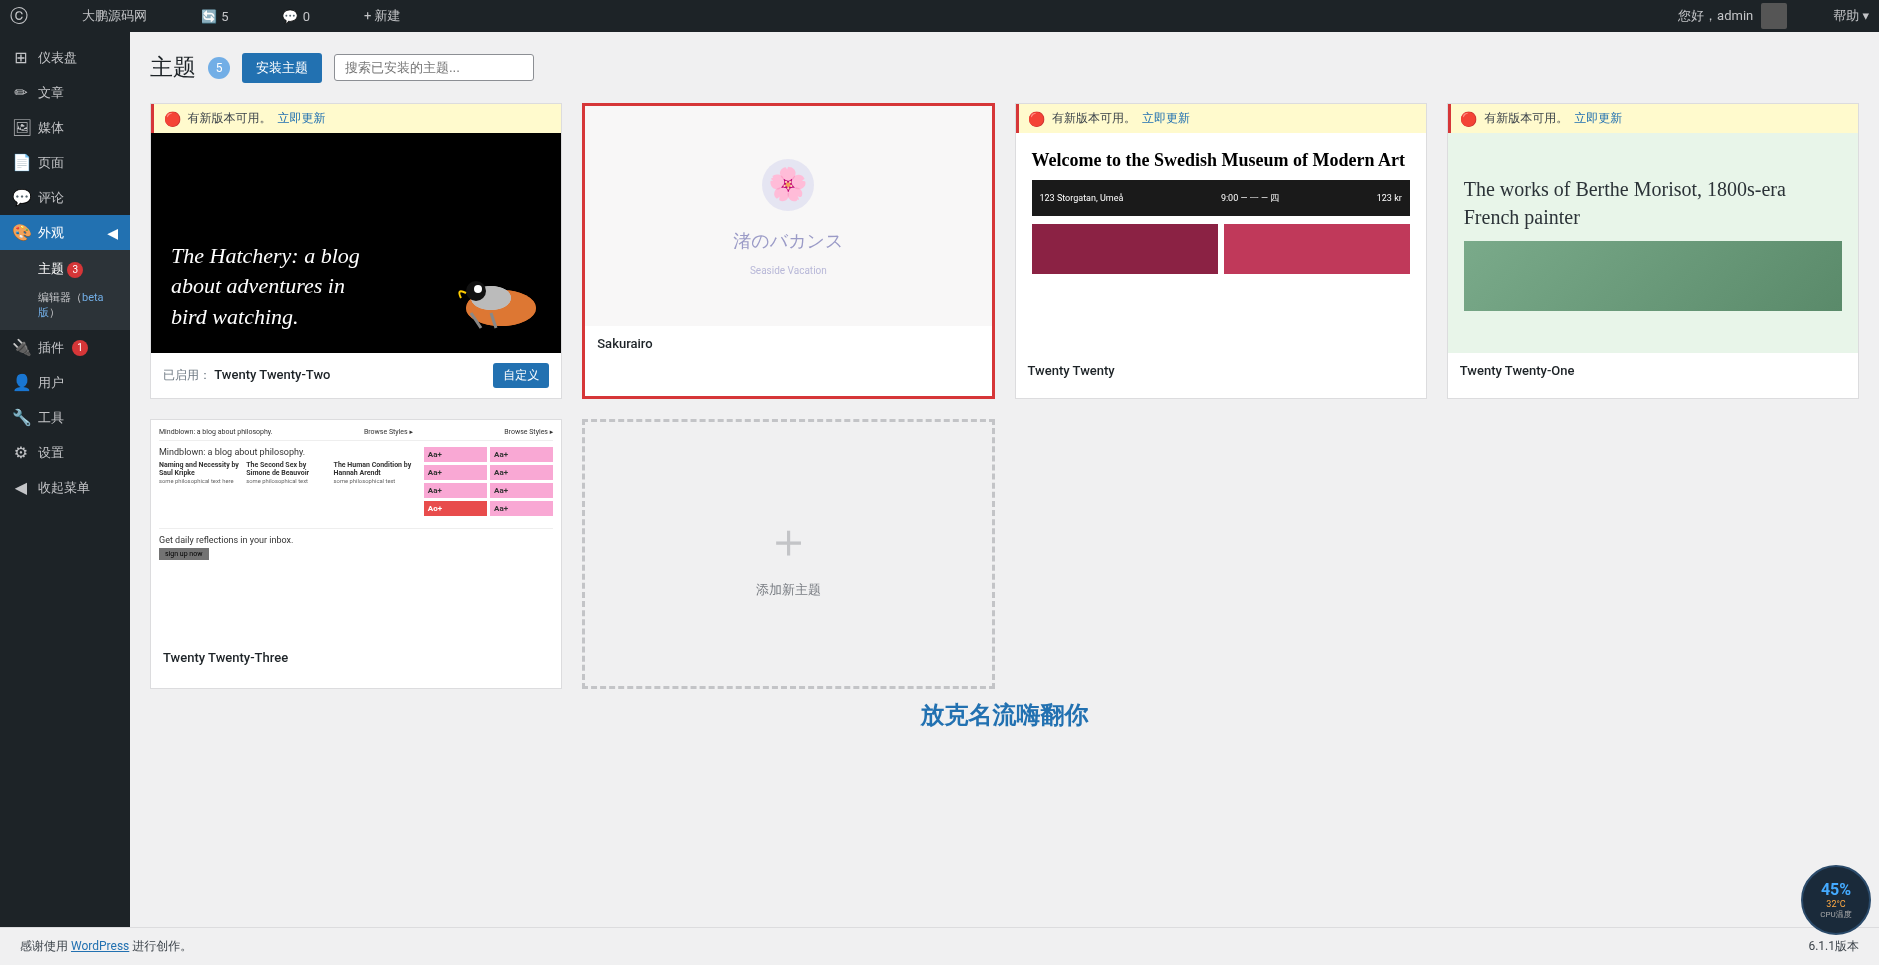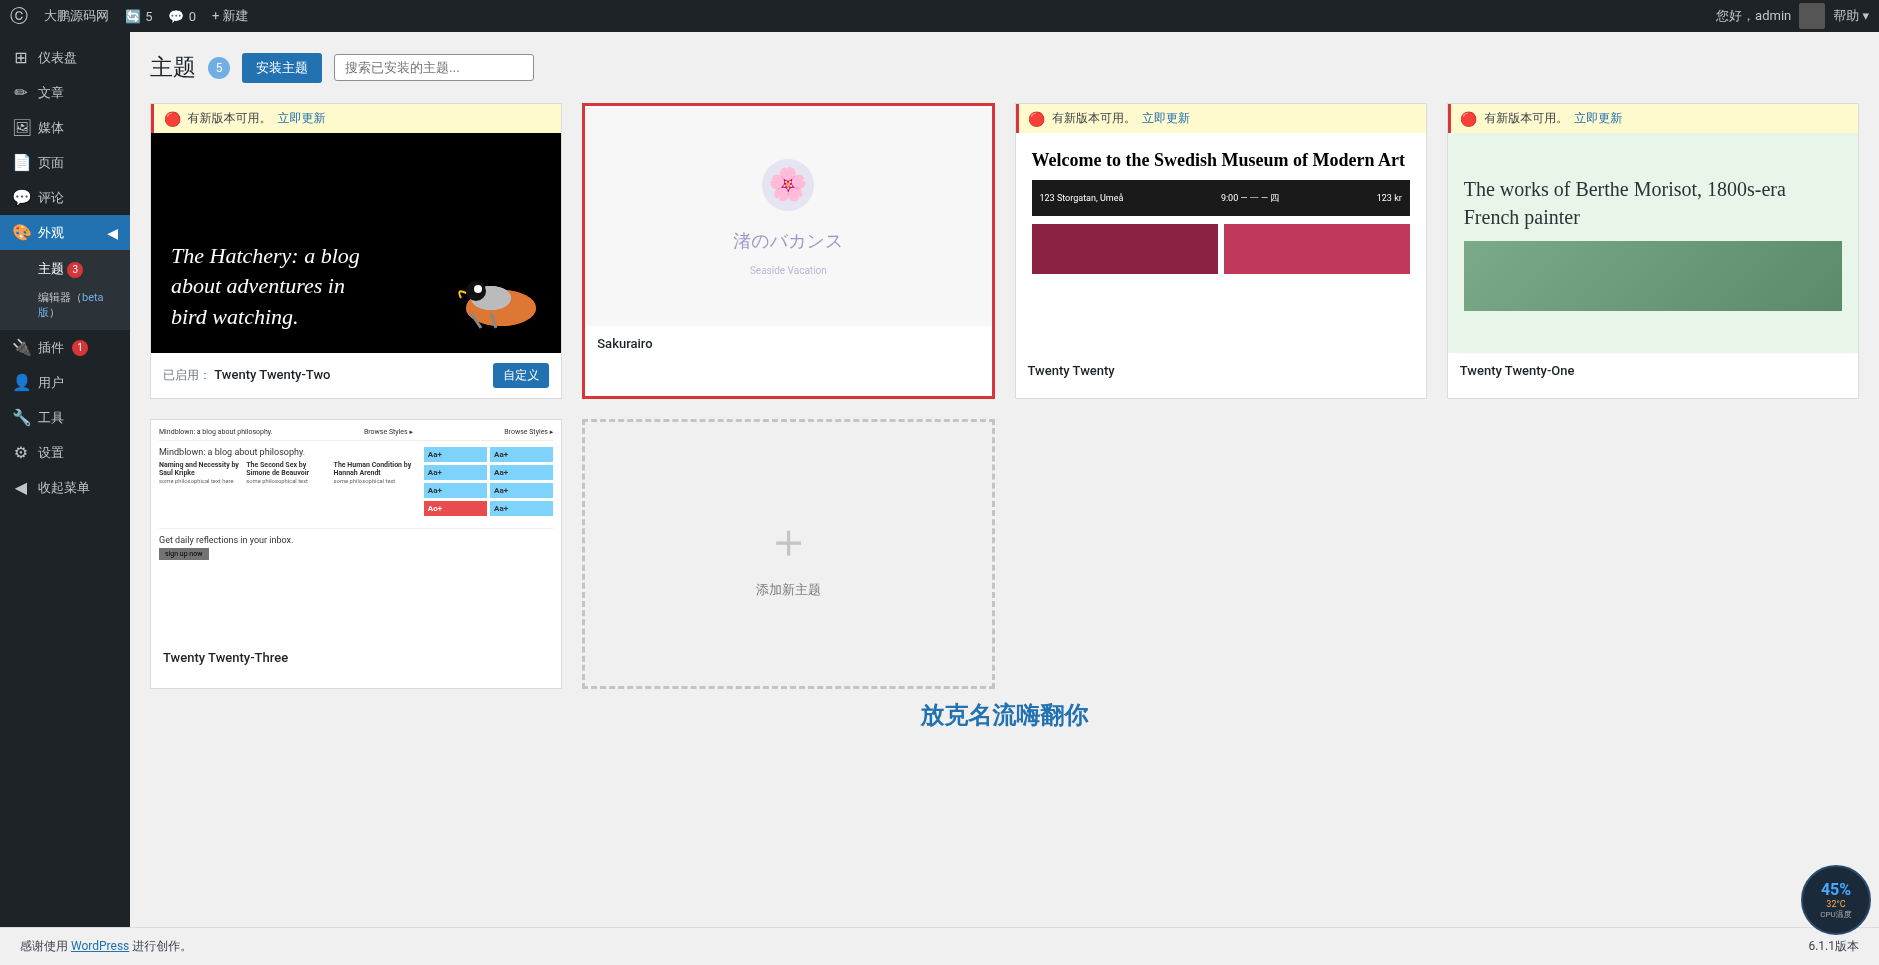--- a/index.html
+++ b/index.html
@@ -12,21 +12,21 @@
       display: flex;
       align-items: center;
       padding: 0 10px;
       color: #c3c4c7;
       font-size: 13px;
       flex-shrink: 0;
       z-index: 100;
       gap: 16px;
     }
     .adminbar-logo { color: #c3c4c7; font-size: 18px; }
-    .adminbar-item { color: #c3c4c7; display: flex; align-items: center; gap: 4px; cursor: pointer; }
+    .adminbar-item { color: #c3c4c7; display: flex; align-items: center; gap: 4px; cursor: pointer; margin-left: 38px; }
     .adminbar-right { margin-left: auto; display: flex; align-items: center; gap: 8px; }
     .adminbar-avatar { width: 26px; height: 26px; background: #555; border-radius: 2px; }
 
     
     #layout { display: flex; flex: 1; overflow: hidden; }
 
     
     #sidebar {
       width: 130px;
       background: #1d2327;
@@ -308,21 +308,21 @@
       display: flex;
       flex-direction: column;
       gap: 4px;
     }
     .theme-tt3-aa {
       display: grid;
       grid-template-columns: 1fr 1fr;
       gap: 3px;
     }
     .aa-block {
-      background: #7dd3fc;
+      background: #f9a8d4;
       padding: 3px 4px;
       font-size: 8px;
       font-weight: bold;
     }
     .aa-block.orange { background: #e84c4c; color: white; }
     .theme-tt3-bottom {
       margin-top: 12px;
       border-top: 1px solid #eee;
       padding-top: 6px;
       font-size: 8px;

